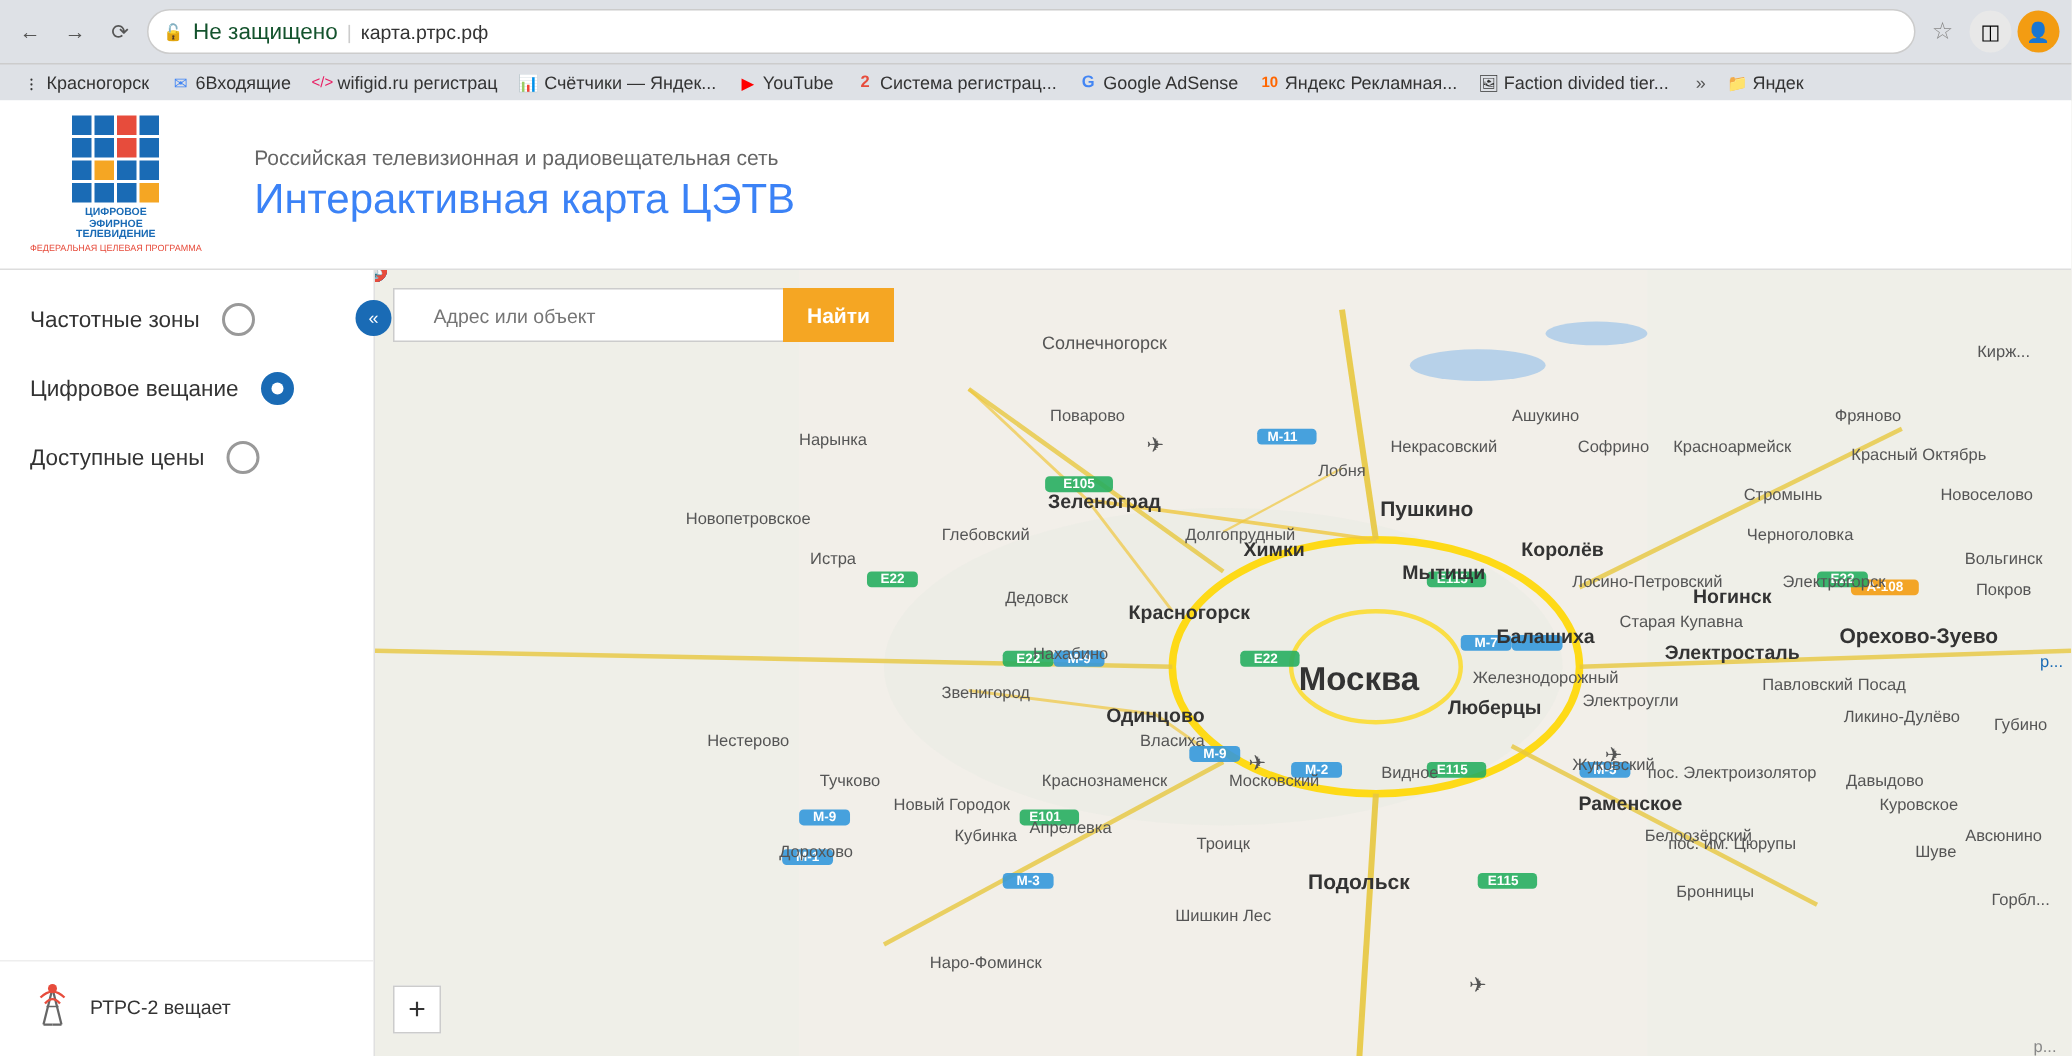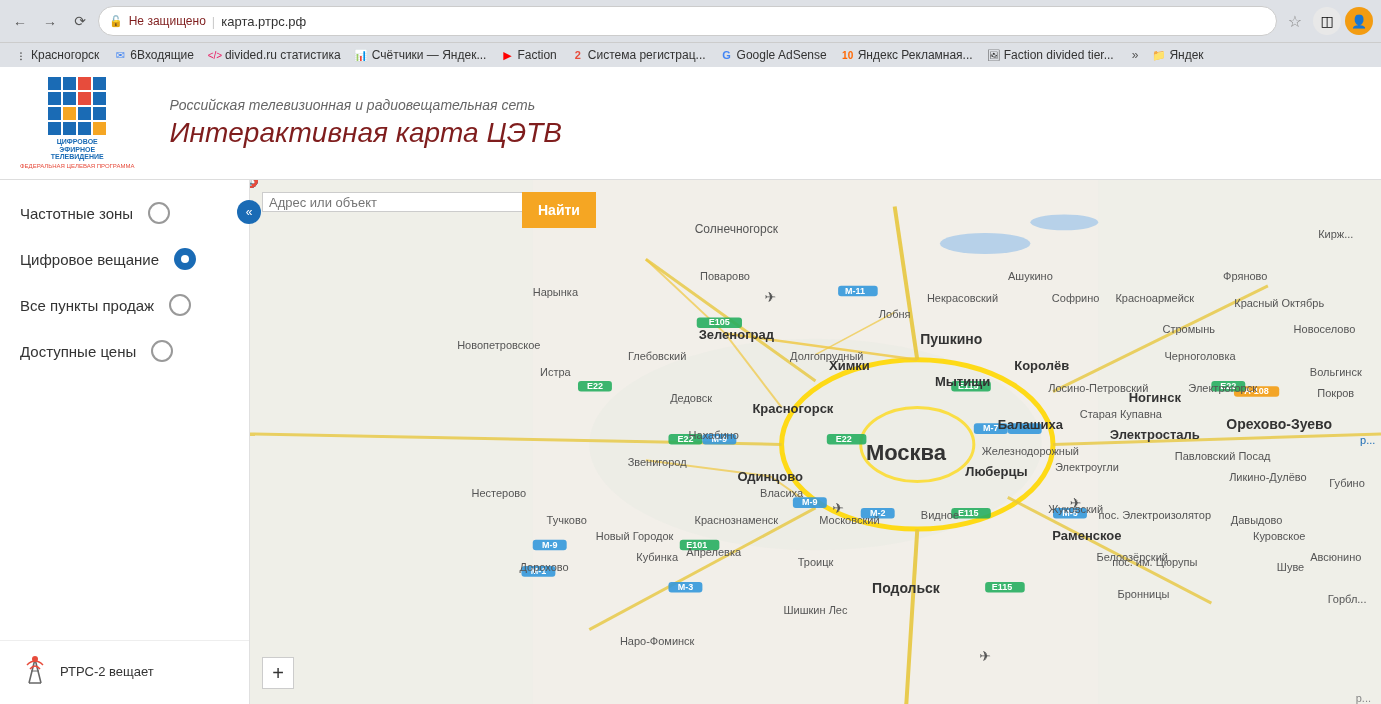--- a/index.html
+++ b/index.html
@@ -4,42 +4,42 @@
   <style>
     * { margin: 0; padding: 0; box-sizing: border-box; }
     body { font-family: Arial, sans-serif; background: #f0f0f0; width: 1381px; min-height: 704px; overflow: hidden; }
 
     
     .browser-chrome { background: #dee1e6; width: 100%; }
     .browser-nav { display: flex; align-items: center; padding: 6px 8px; gap: 6px; background: #dee1e6; }
     .nav-btn { width: 24px; height: 24px; border-radius: 50%; border: none; background: transparent; cursor: pointer; display: flex; align-items: center; justify-content: center; color: #555; font-size: 14px; }
     .address-bar { flex: 1; height: 30px; background: #fff; border-radius: 15px; border: 1px solid #ccc; display: flex; align-items: center; padding: 0 10px; gap: 6px; font-size: 13px; color: #333; }
     .address-bar .lock-icon { color: #888; font-size: 11px; }
-    .address-bar .not-secure { color: #7f1d1d; font-size: 12px; }
+    .address-bar .not-secure { color: #14532d; font-size: 15px; }
     .address-bar .separator { color: #ccc; }
     .address-bar .url { color: #333; font-size: 13px; }
     .star-btn { width: 24px; height: 24px; display: flex; align-items: center; justify-content: center; color: #888; cursor: pointer; }
     .profile-icons { display: flex; gap: 4px; align-items: center; }
     .profile-icon { width: 28px; height: 28px; border-radius: 50%; display: flex; align-items: center; justify-content: center; font-size: 16px; }
 
     
     .bookmarks-bar { display: flex; align-items: center; padding: 3px 8px; background: #dee1e6; border-top: 1px solid #ccc; overflow: hidden; white-space: nowrap; gap: 2px; }
     .bookmark-item { display: flex; align-items: center; gap: 3px; padding: 2px 6px; border-radius: 4px; cursor: pointer; font-size: 12px; color: #333; white-space: nowrap; }
     .bookmark-icon { width: 14px; height: 14px; display: inline-flex; align-items: center; justify-content: center; font-size: 11px; }
     .bm-apps { font-size: 11px; }
     .more-btn { margin-left: 4px; font-size: 12px; color: #555; cursor: pointer; padding: 2px 6px; }
 
     
     .page { display: flex; flex-direction: column; background: #fff; height: calc(704px - 62px); }
 
     
     .site-header { display: flex; align-items: center; padding: 10px 20px; border-bottom: 1px solid #ddd; background: #fff; gap: 20px; }
-    .header-text-area { margin-left: 15px; font-style: italic; }
+    .header-text-area { margin-left: 15px; }
     .header-subtitle { font-size: 14px; color: #666; margin-bottom: 4px; }
-    .header-title { font-size: 28px; color: #7f1d1d; font-weight: normal; }
+    .header-title { font-size: 28px; color: #3b82f6; font-weight: normal; }
 
     
     .main-content { display: flex; flex: 1; overflow: hidden; }
 
     
     .sidebar { width: 250px; background: #fff; border-right: 1px solid #e0e0e0; display: flex; flex-direction: column; padding-top: 10px; position: relative; flex-shrink: 0; }
     .sidebar-toggle { position: absolute; right: -12px; top: 20px; width: 24px; height: 24px; background: #1a6bb5; border-radius: 50%; display: flex; align-items: center; justify-content: center; color: #fff; font-size: 12px; cursor: pointer; z-index: 10; }
     .sidebar-item { display: flex; align-items: center; padding: 12px 20px; cursor: pointer; gap: 15px; }
     .sidebar-label { font-size: 15px; color: #333; }
     .radio-circle { width: 22px; height: 22px; border-radius: 50%; border: 2px solid #999; display: flex; align-items: center; justify-content: center; flex-shrink: 0; }
@@ -50,21 +50,21 @@
     .sidebar-legend { margin-top: auto; padding: 15px 20px; border-top: 1px solid #eee; }
     .legend-item { display: flex; align-items: center; gap: 10px; margin-bottom: 8px; }
     .legend-icon { width: 30px; height: 30px; display: flex; align-items: center; justify-content: center; flex-shrink: 0; }
     .legend-label { font-size: 13px; color: #333; }
 
     
     .map-area { flex: 1; position: relative; background: #e8e0d8; overflow: hidden; }
 
     
     .map-search { position: absolute; top: 12px; left: 12px; display: flex; gap: 0; z-index: 10; }
-    .map-search-input { width: 260px; height: 20px; border: 1px solid #ccc; border-right: none; padding: 0 6px; font-size: 13px; color: #999; background: #fff; }
+    .map-search-input { width: 260px; height: 36px; border: 1px solid #ccc; border-right: none; padding: 0 26px; font-size: 13px; color: #999; background: #fff; }
     .map-search-btn { height: 36px; padding: 0 16px; background: #f5a623; border: none; color: #fff; font-size: 14px; cursor: pointer; font-weight: bold; }
 
     
     .map-zoom { position: absolute; bottom: 20px; left: 12px; z-index: 10; }
     .zoom-btn { width: 32px; height: 32px; background: #fff; border: 1px solid #ccc; display: flex; align-items: center; justify-content: center; cursor: pointer; font-size: 20px; color: #333; }
 
     
     svg.map-roads { position: absolute; top: 0; left: 0; width: 100%; height: 100%; }
 
     
@@ -107,29 +107,29 @@
     <div class="bookmark-item">
       <span class="bookmark-icon bm-apps">⁝</span>
       <span>Красногорск</span>
     </div>
     <div class="bookmark-item">
       <span class="bookmark-icon" style="color:#4285f4;">✉</span>
       <span>6Входящие</span>
     </div>
     <div class="bookmark-item">
       <span class="bookmark-icon" style="color:#e91e63; font-size:10px;">&lt;/&gt;</span>
-      <span>divided.ru  статистика</span>
+      <span>wifigid.ru  регистрац</span>
     </div>
     <div class="bookmark-item">
       <span class="bookmark-icon">📊</span>
       <span>Счётчики — Яндек...</span>
     </div>
     <div class="bookmark-item">
       <span class="bookmark-icon" style="color:#ff0000;">▶</span>
-      <span>Faction</span>
+      <span>YouTube</span>
     </div>
     <div class="bookmark-item">
       <span class="bookmark-icon" style="color:#e74c3c; font-weight:bold; font-size:11px;">2</span>
       <span>Система регистрац...</span>
     </div>
     <div class="bookmark-item">
       <span class="bookmark-icon" style="color:#4285f4; font-weight:bold;">G</span>
       <span>Google AdSense</span>
     </div>
     <div class="bookmark-item">
@@ -197,24 +197,20 @@
       <div class="sidebar-item">
         <span class="sidebar-label">Частотные зоны</span>
         <div class="radio-circle"></div>
       </div>
 
       <div class="sidebar-item">
         <span class="sidebar-label">Цифровое вещание</span>
         <div class="radio-circle active"></div>
       </div>
 
-      <div class="sidebar-item">
-        <span class="sidebar-label">Все пункты продаж</span>
-        <div class="radio-circle"></div>
-      </div>
 
       <div class="sidebar-item">
         <span class="sidebar-label">Доступные цены</span>
         <div class="radio-circle"></div>
       </div>
 
       <div class="sidebar-legend">
         <div class="legend-item">
           <div class="legend-icon">
             <svg width="28" height="32" viewBox="0 0 28 32">

